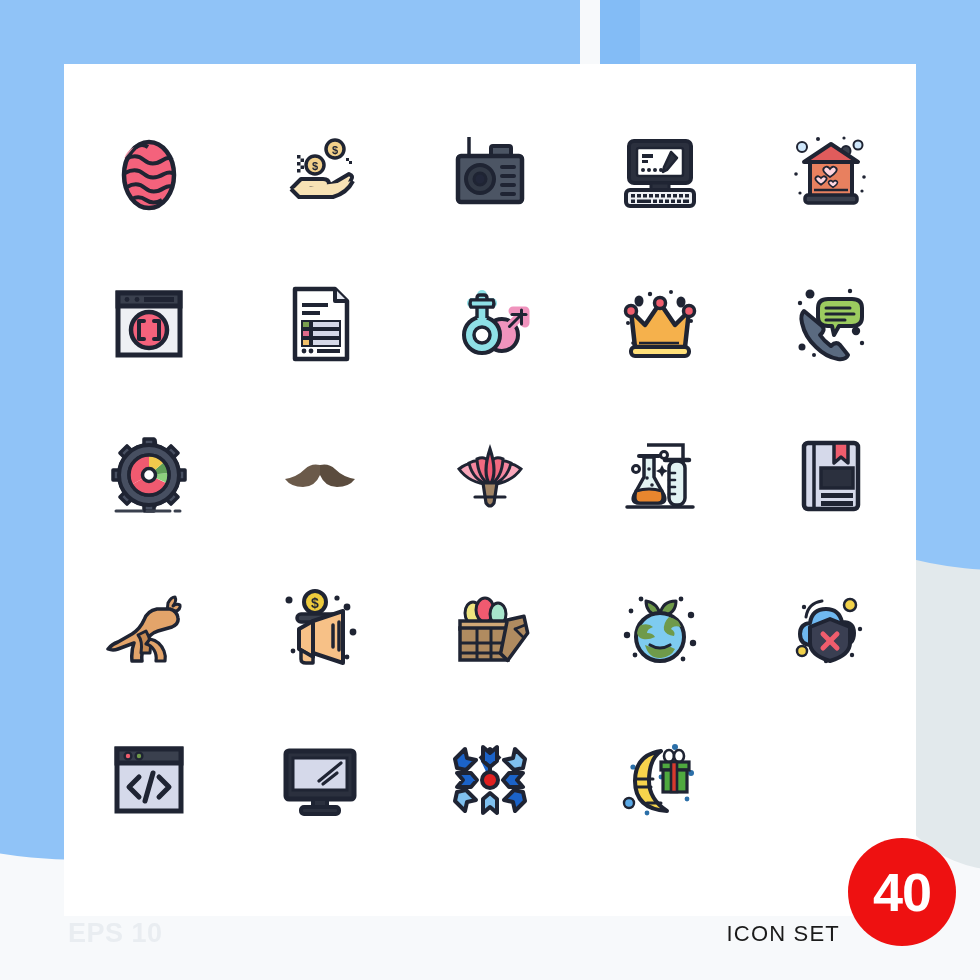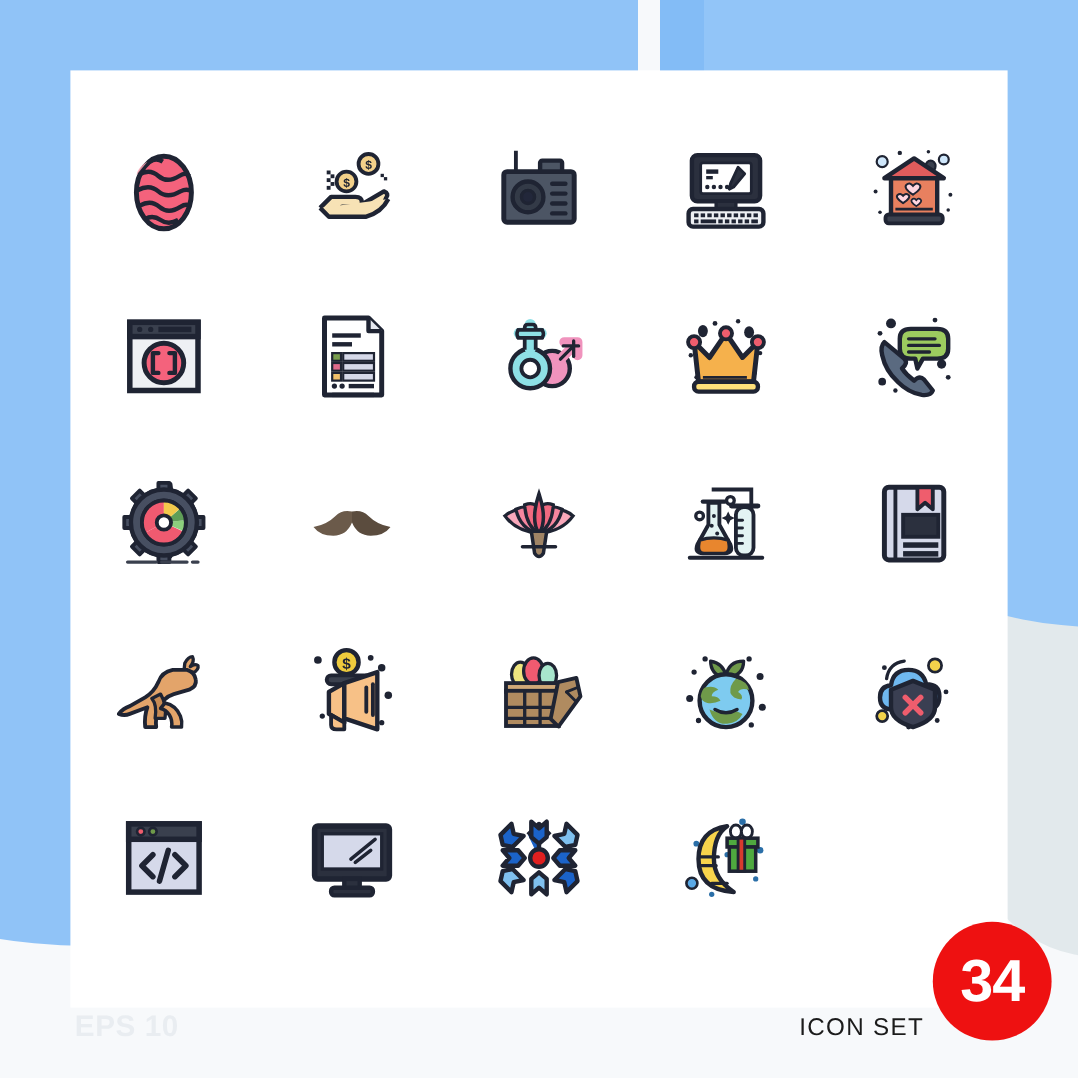--- a/index.html
+++ b/index.html
@@ -552,16 +552,16 @@
         <rect x="46" y="33" width="24" height="22" fill="#4fa93f" stroke="#1f2433" stroke-width="3.2"></rect>
         <rect x="54" y="25" width="6" height="30" fill="#d83a2e" stroke="#1f2433" stroke-width="2.6"></rect>
       </svg>
     </div>
 
   </div>
 
   <div class="footer-eps">EPS 10</div>
   <div class="footer-iconset">ICON SET</div>
   <div class="badge">
-    <span>34</span>
+    <span>40</span>
   </div>
 
 </div>
 
 </body></html>

